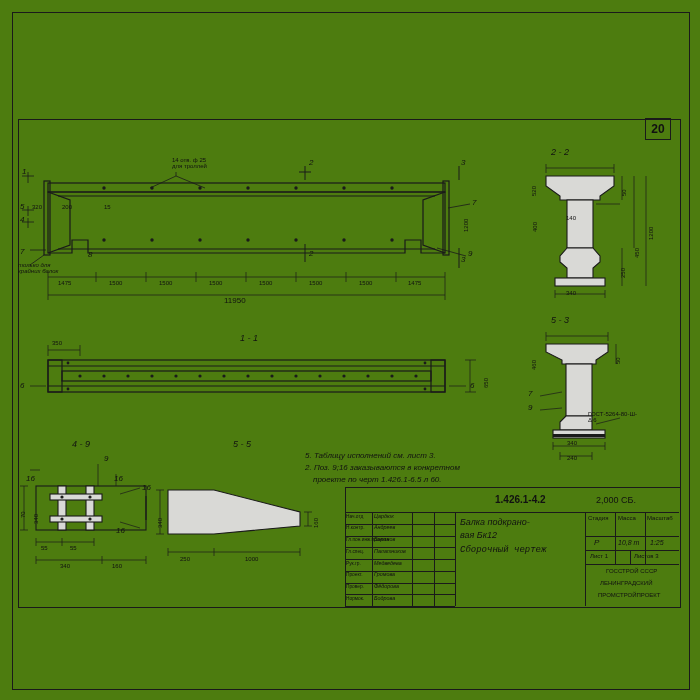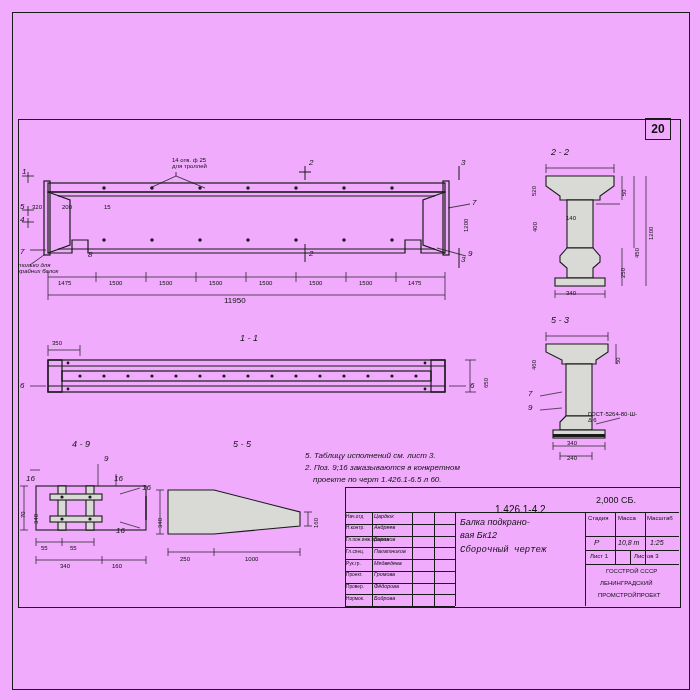--- a/index.html
+++ b/index.html
@@ -1,21 +1,21 @@
 <!DOCTYPE html>
 <html><head>
 <meta charset="utf-8">
 <style>
   html,body{margin:0;padding:0;background:#ffffff;}
   body{width:700px;height:700px;font-family:"Liberation Sans",sans-serif;color:#111;}
-  #sheet{position:relative;width:700px;height:700px;overflow:hidden;background:#f0abfc;}
+  #sheet{position:relative;width:700px;height:700px;overflow:hidden;background:#4d7c0f;}
   .frame{position:absolute;border:1.6px solid #1a1a1a;}
   .t{position:absolute;font-size:7px;line-height:1.05;white-space:pre;color:#111;}
   .t.it{font-style:italic;}
-  .t.b{font-weight:normal;margin-top:10px;}
+  .t.b{font-weight:bold;}
   .t8{font-size:8px;}
   .t9{font-size:9px;}
   .t10{font-size:10px;}
   .t6{font-size:6px;}
   .rot{transform-origin:0 0;transform:rotate(-90deg);}
   .hatch{background:repeating-linear-gradient(45deg,#1a1a1a 0 0.6px,transparent 0.6px 3px);}
   svg{position:absolute;left:0;top:0;overflow:visible;}
   .pgnum{position:absolute;border:1.4px solid #1a1a1a;font-size:12px;font-weight:bold;text-align:center;}
   .tbl{position:absolute;border:1.4px solid #1a1a1a;}
   .cellline{position:absolute;background:#1a1a1a;}

